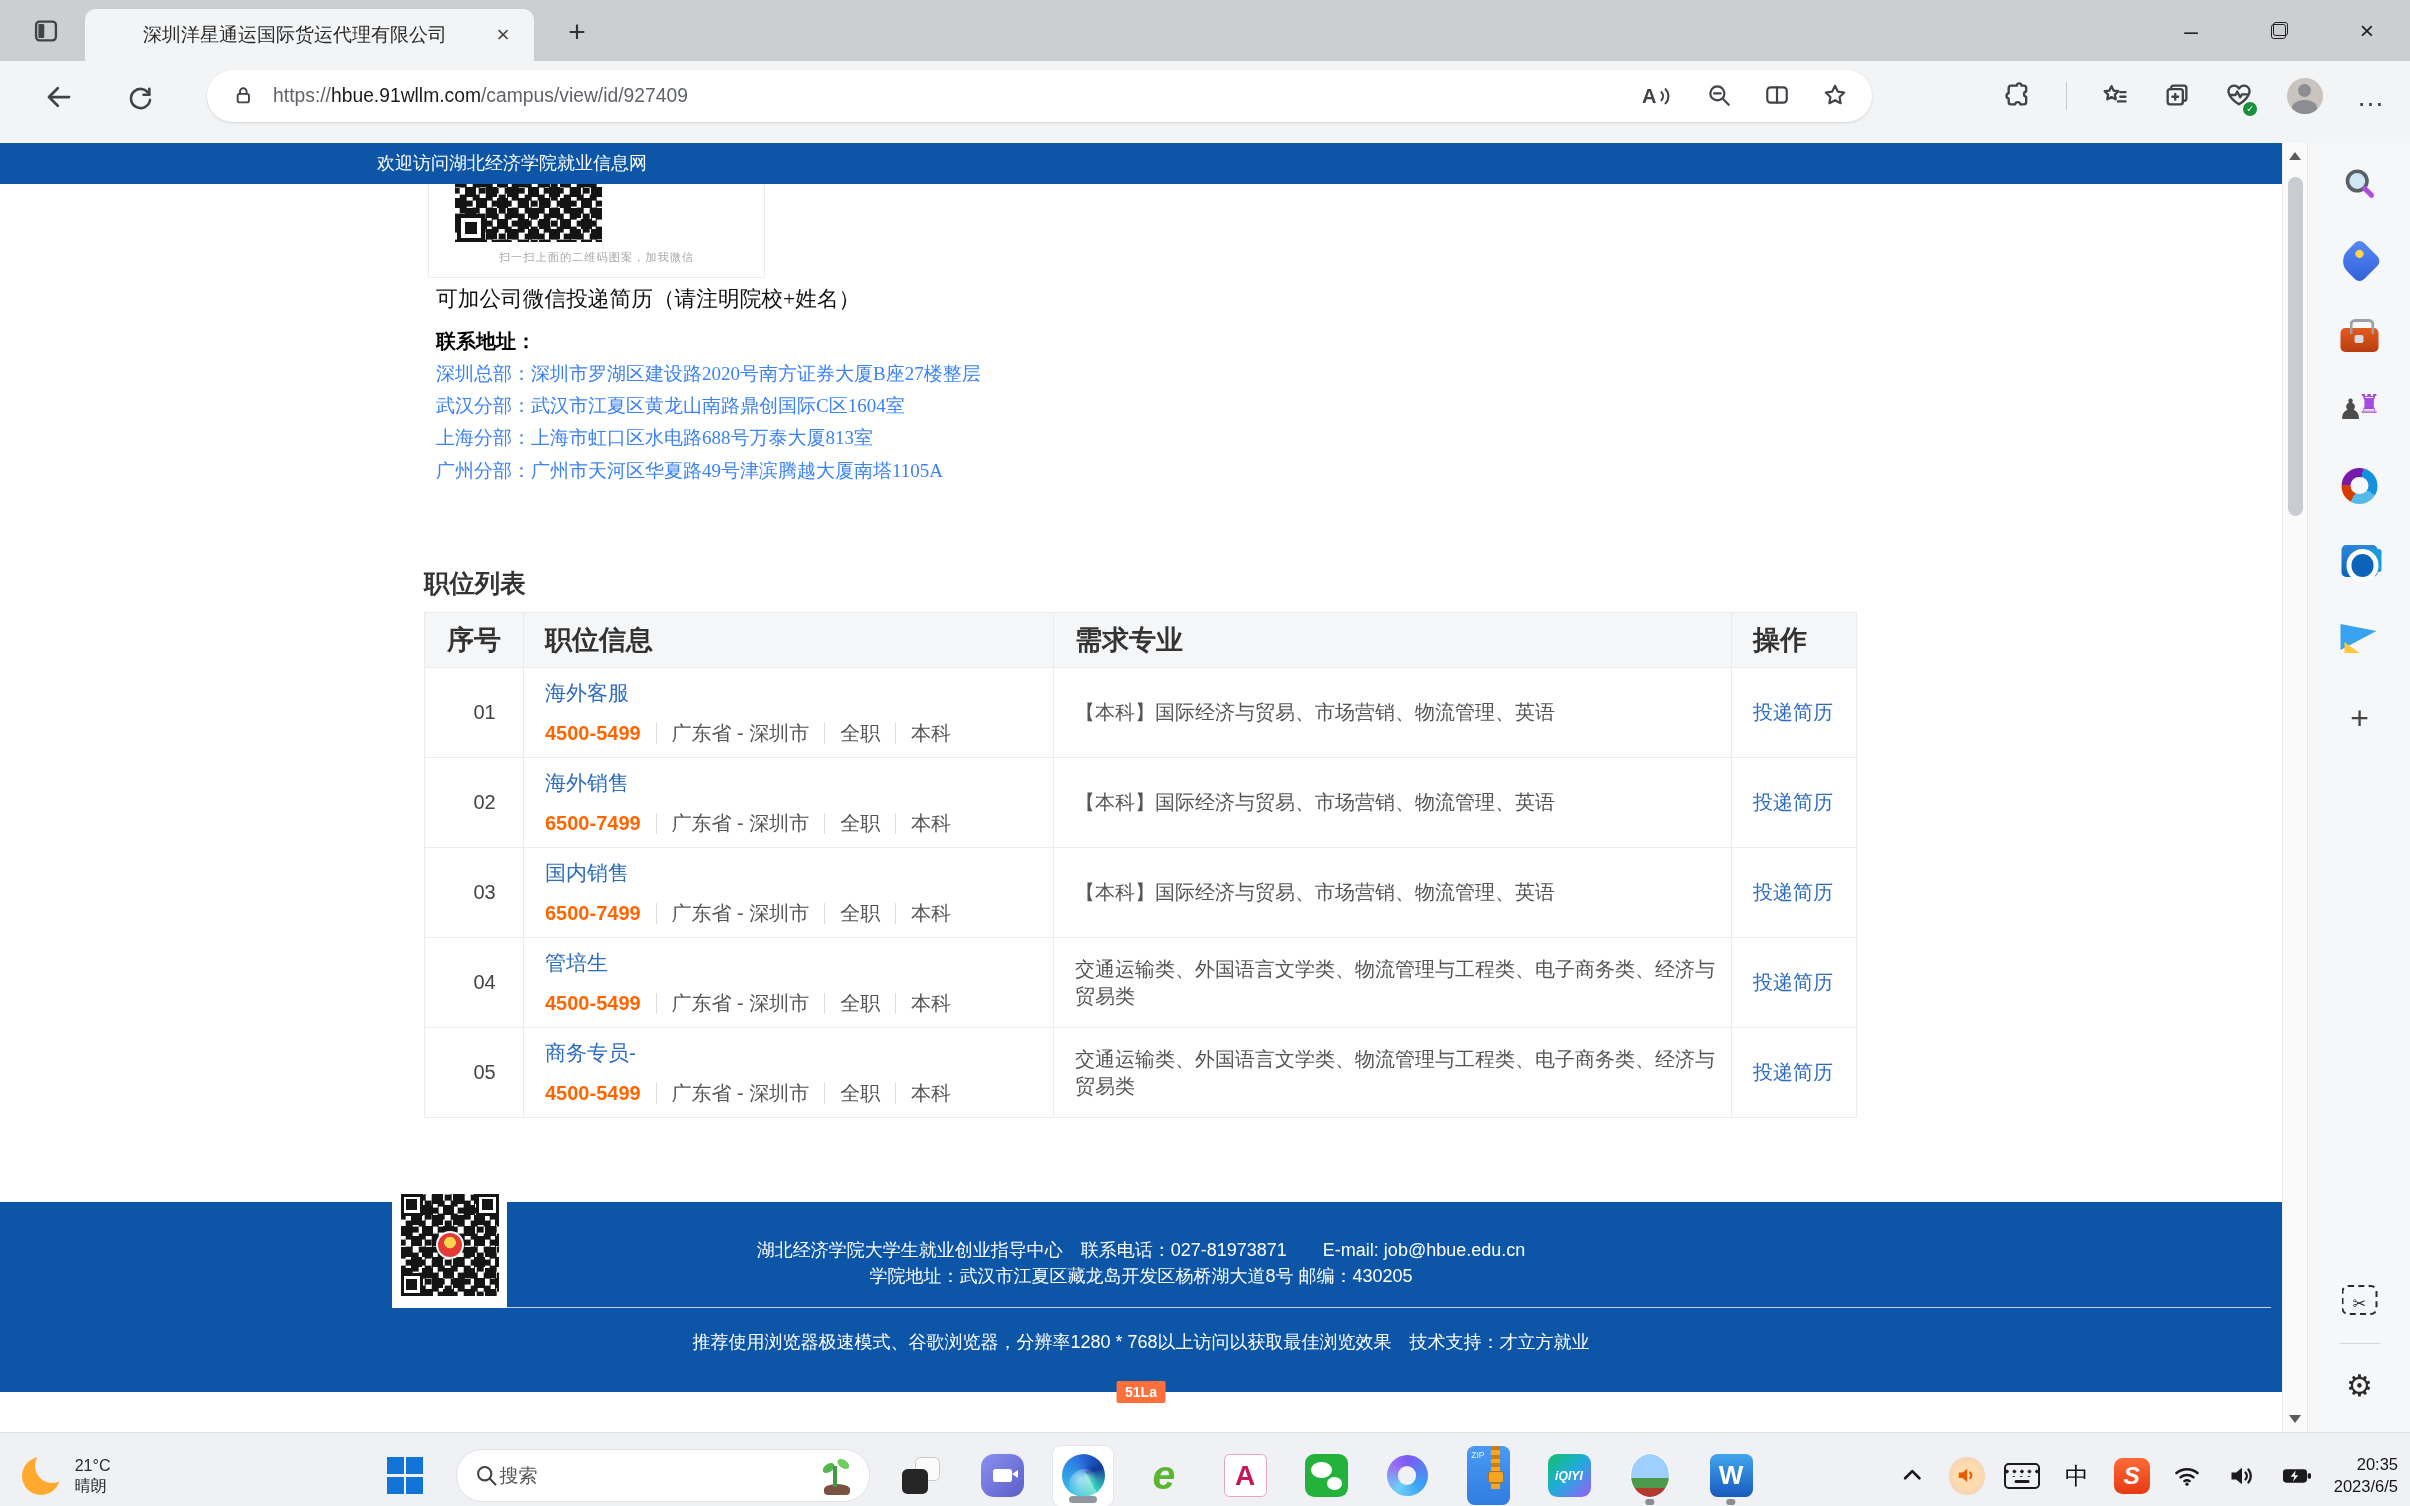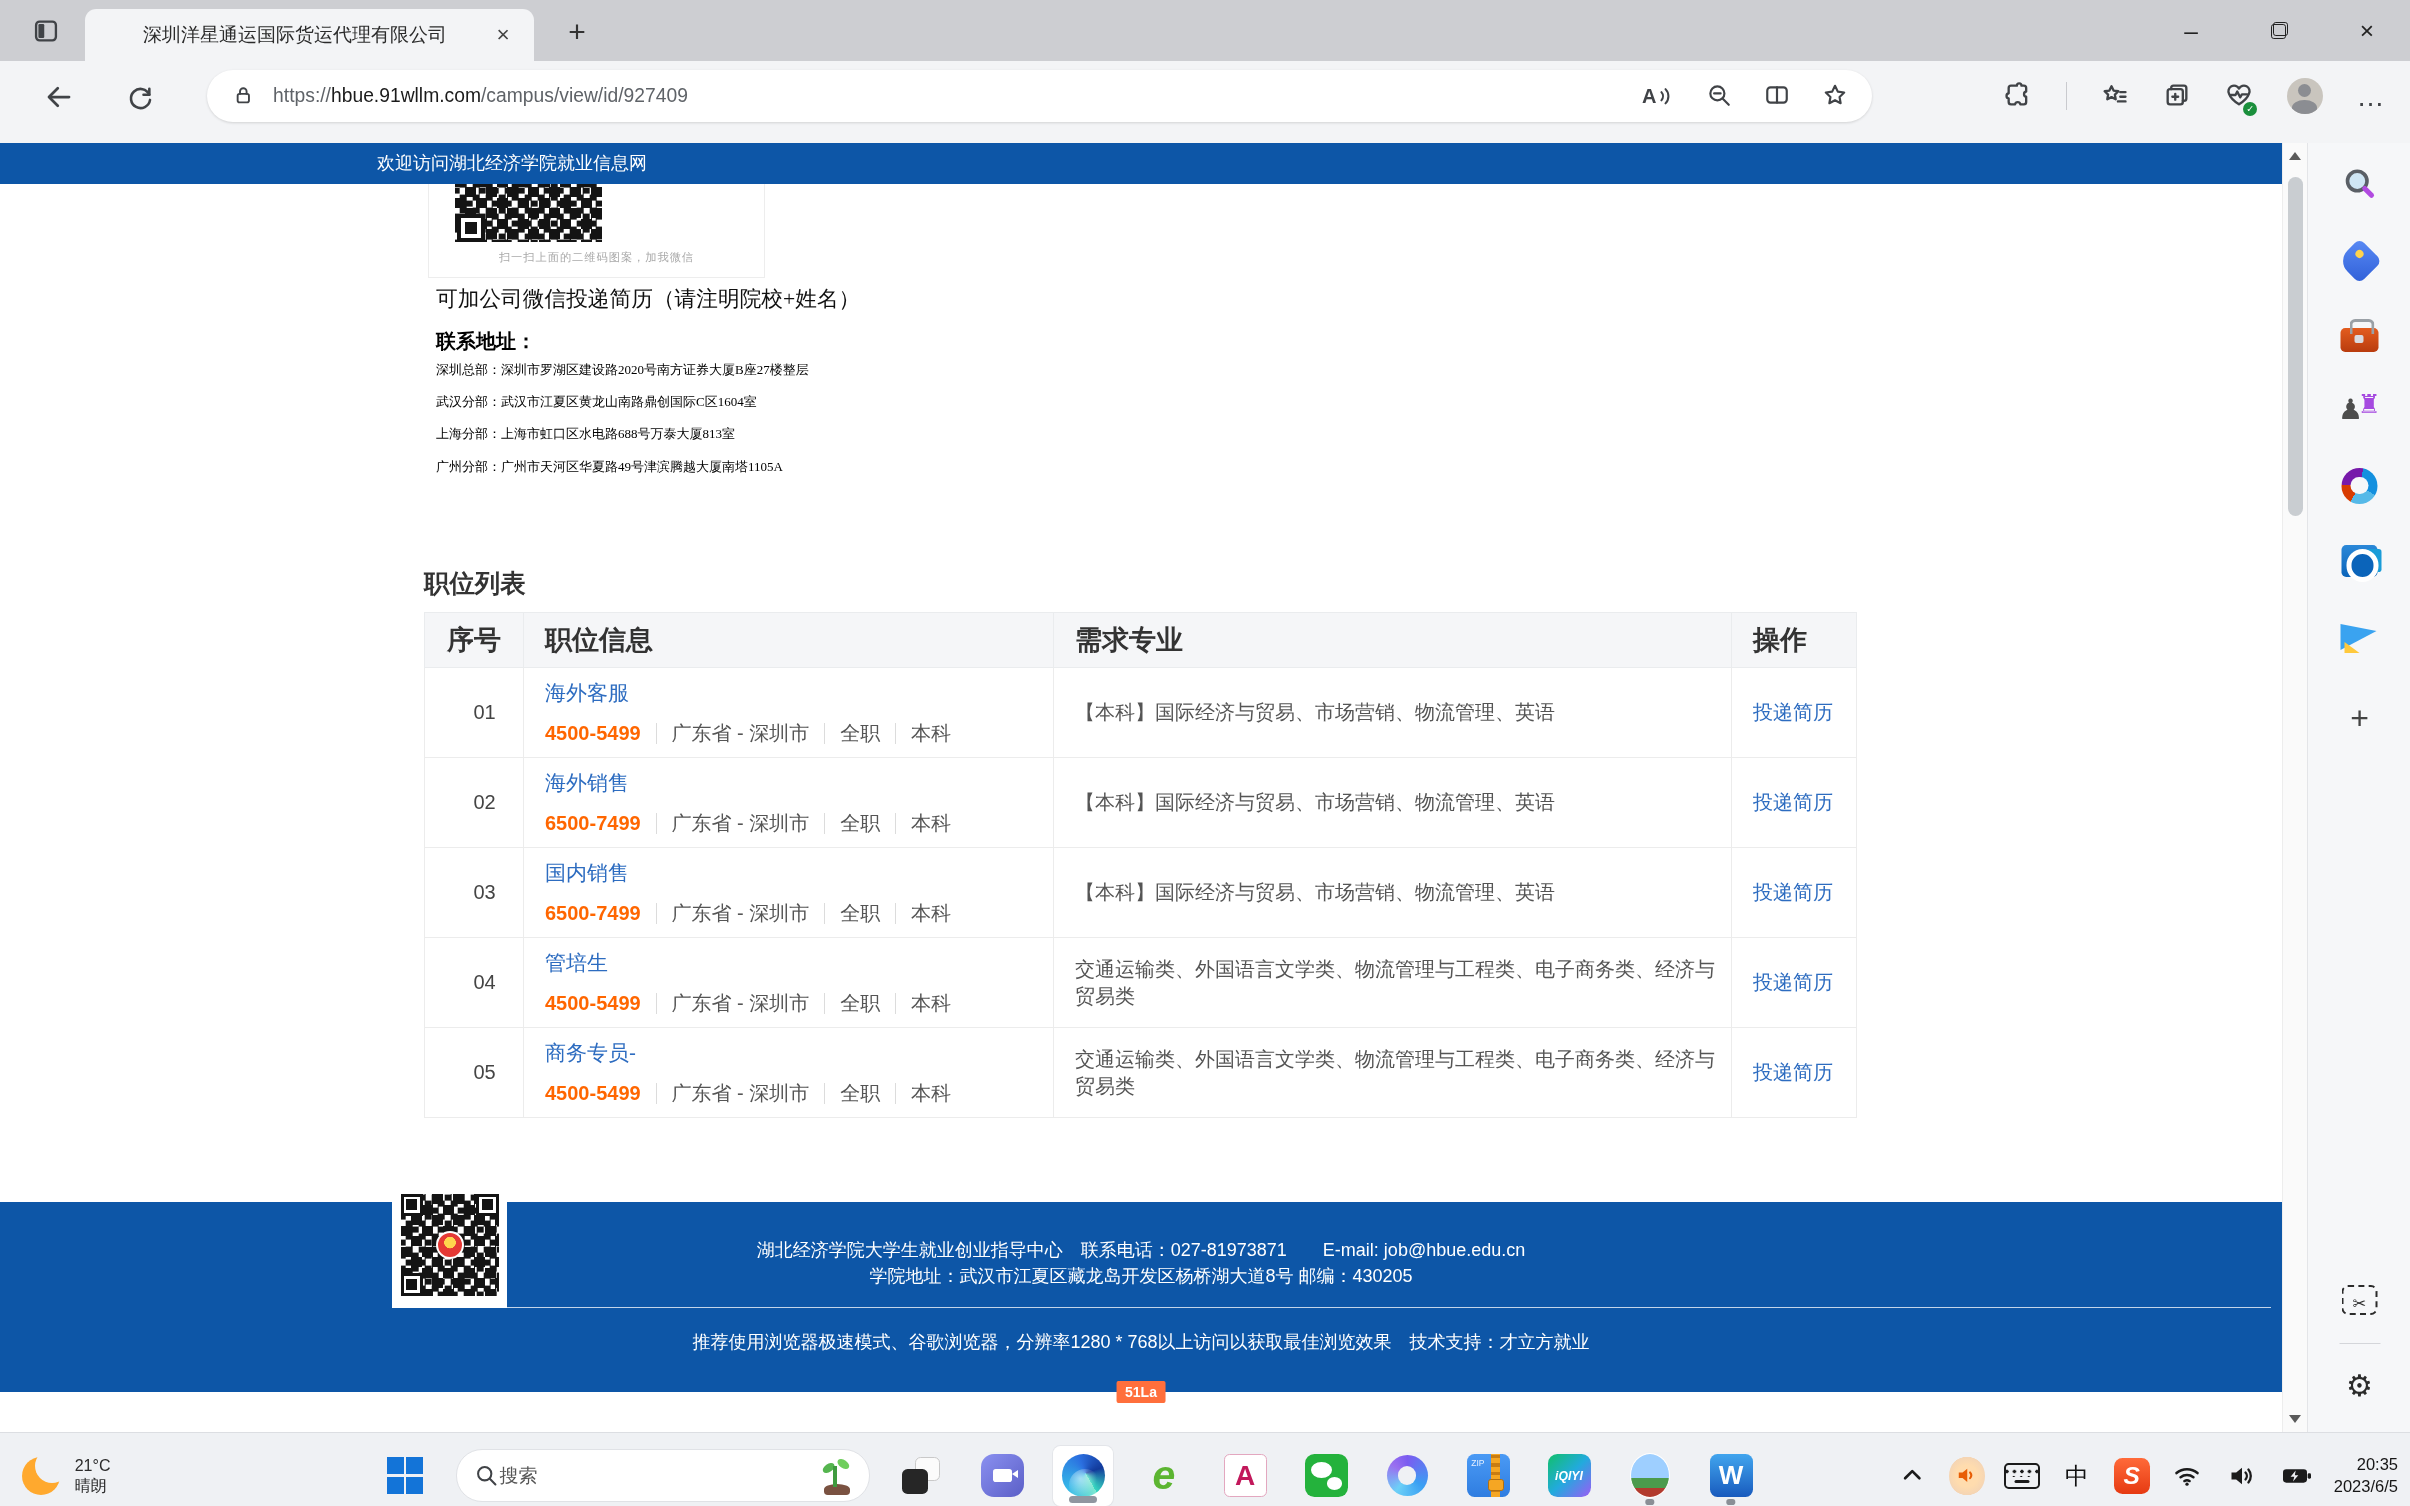--- a/index.html
+++ b/index.html
@@ -68,21 +68,21 @@
       conic-gradient(#141414 25%, transparent 0 50%, #141414 0 75%, transparent 0) 0 0/21px 21px,
       conic-gradient(#141414 25%, #fff 0 50%, #141414 0 75%, #fff 0) 4.7px 6.6px/13px 13px; }
   #qr-top-img{ width:147px; height:141px; margin-top:-81px; position:relative; }
   .fd{ position:absolute; width:28px; height:28px; border:4.7px solid #141414; background:#fff; }
   .fd::after{ content:""; position:absolute; inset:3.8px; background:#141414; }
   #qr-caption{ position:absolute; left:0; right:0; top:66px; text-align:center;
     font-size:11.3px; color:#a9a9a9; letter-spacing:0.9px; }
 
   #wechat-note{ position:absolute; left:436px; top:141px; font-size:21.7px; color:#101010; }
   #contact-heading{ position:absolute; left:436px; top:185px; font-size:20px; font-weight:bold; color:#000; }
-  .contact-line{ position:absolute; left:436px; font-size:13px; color:#000000;text-align:right; }
+  .contact-line{ position:absolute; left:436px; font-size:19px; color:#3b82f6;text-align:right; }
 
   
   #job-title-h{ position:absolute; left:424px; top:424px; font-size:25.4px; font-weight:bold; color:#333; }
   #job-table{ position:absolute; left:424px; top:469px; width:1432px; border-collapse:collapse;
     table-layout:fixed; background:#fff; }
   #job-table col.c1{ width:99px; } #job-table col.c2{ width:530px; }
   #job-table col.c3{ width:678px; } #job-table col.c4{ width:125px; }
   #job-table th{ height:55px; background:#f5f6f8; border:0.9px solid #eaecee;
     font-size:27px; color:#333; text-align:left; padding-left:21px; font-weight:bold; }
   #job-table th.center{ text-align:center; padding-left:0; }
@@ -206,21 +206,21 @@
   .access-sq{ width:43px; height:43px; background:#fff; border:1.9px solid #e3a7bf; border-radius:5.6px;
     display:flex; align-items:center; justify-content:center; font-size:28px; font-weight:bold; color:#c2185b; }
   .wechat-sq{ width:43px; height:43px; border-radius:9.4px; background:#24b23c; position:relative; }
   .wechat-sq::before{ content:""; position:absolute; left:6.6px; top:7.5px; width:21px; height:16px;
     border-radius:50%; background:#fff; }
   .wechat-sq::after{ content:""; position:absolute; right:5.6px; bottom:7.5px; width:15px; height:12.2px;
     border-radius:50%; background:#fff; }
   .loop-ring{ width:41px; height:41px; border-radius:50%;
     background:conic-gradient(#7b5cf0,#3aa0f3 35%,#6cd0f7 60%,#9a6ff0 85%,#7b5cf0); position:relative; }
   .loop-ring::after{ content:""; position:absolute; inset:11.3px; border-radius:50%; background:#eff1f4; }
-  .zip-sq{ width:43px; height:43px; border-radius:7.5px; background:linear-gradient(#4a9af5,#2f7de0);
+  .zip-sq{ width:43px; height:59px; border-radius:7.5px; background:linear-gradient(#4a9af5,#2f7de0);
     position:relative; overflow:hidden; color:#e6f0ff; font-size:8.5px; padding:3.8px 0 0 4.7px; }
   .zip-sq::before{ content:""; position:absolute; left:24.5px; top:0; width:8.5px; height:43px;
     background:repeating-linear-gradient(0deg,#f5a623 0 4.7px,#c97d12 4.7px 8.5px); }
   .zip-sq::after{ content:""; position:absolute; left:21.7px; top:24.5px; width:14px; height:10.4px;
     background:#f5a623; border:1.9px solid #b26f0e; border-radius:2.8px; }
   .iqiyi-sq{ width:43px; height:43px; border-radius:9.4px;
     background:linear-gradient(135deg,#11c06b,#22aadd 50%,#9b5cf6);
     display:flex; align-items:center; justify-content:center; color:#fff;
     font-size:12.2px; font-weight:bold; font-style:italic; }
   .photo-ell{ width:40px; height:45px; border-radius:50%; overflow:hidden; border:1.9px solid #fff;

